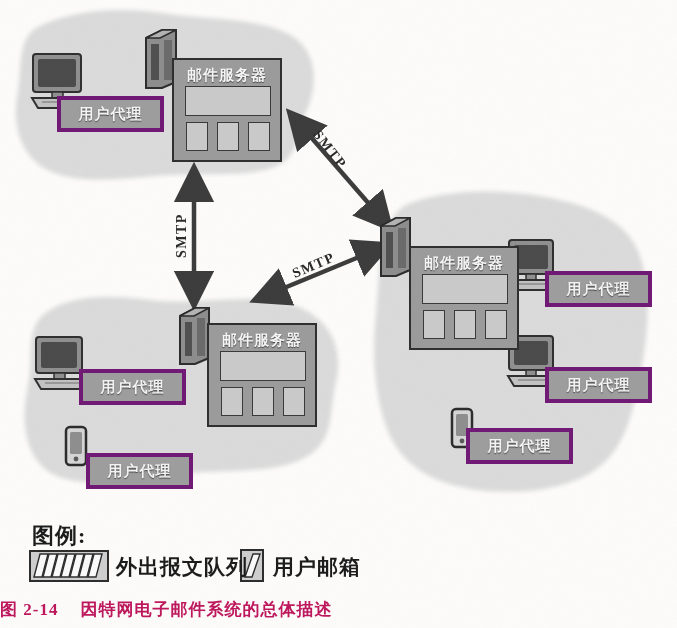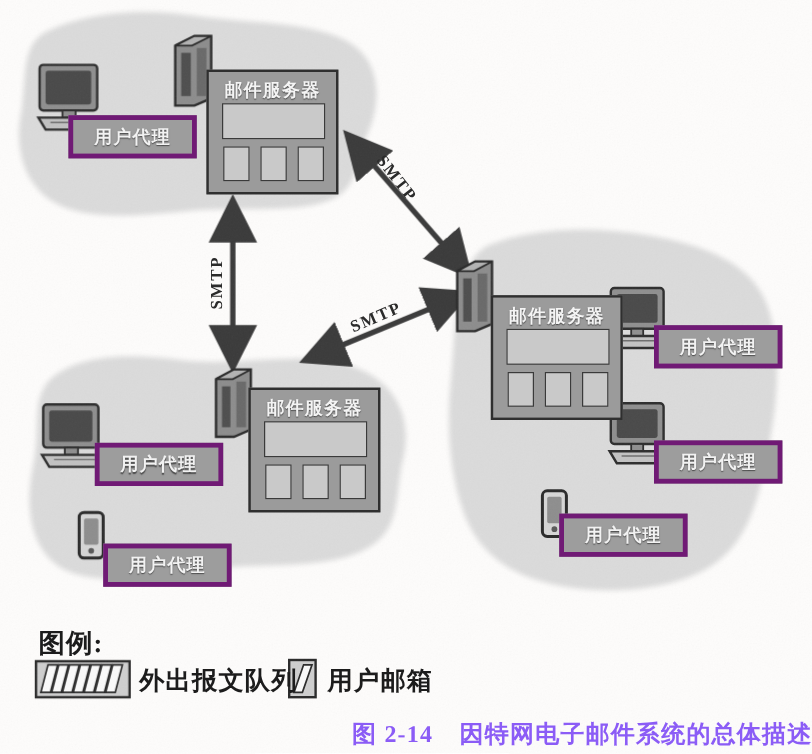--- a/index.html
+++ b/index.html
@@ -96,24 +96,24 @@
     color: #1c1c1c;
     font-family: "Liberation Serif", "DejaVu Serif", serif;
     letter-spacing: 1px;
     white-space: nowrap;
   }
   .caption {
     position: absolute;
     left: 0;
     right: 0;
     top: 598px;
-    text-align: right;
-    font-size: 20px;
-    font-weight: bold;
-    color: #8b5cf6;
+    text-align: left;
+    font-size: 17px;
+    font-weight: bold;
+    color: #be185d;
     font-family: "Liberation Serif", "DejaVu Serif", serif;
     letter-spacing: 1px;
   }
   .caption .cap-num { margin-right: 22px; }
 </style>
 </head>
 <body>
 
 <div id="page">
 

